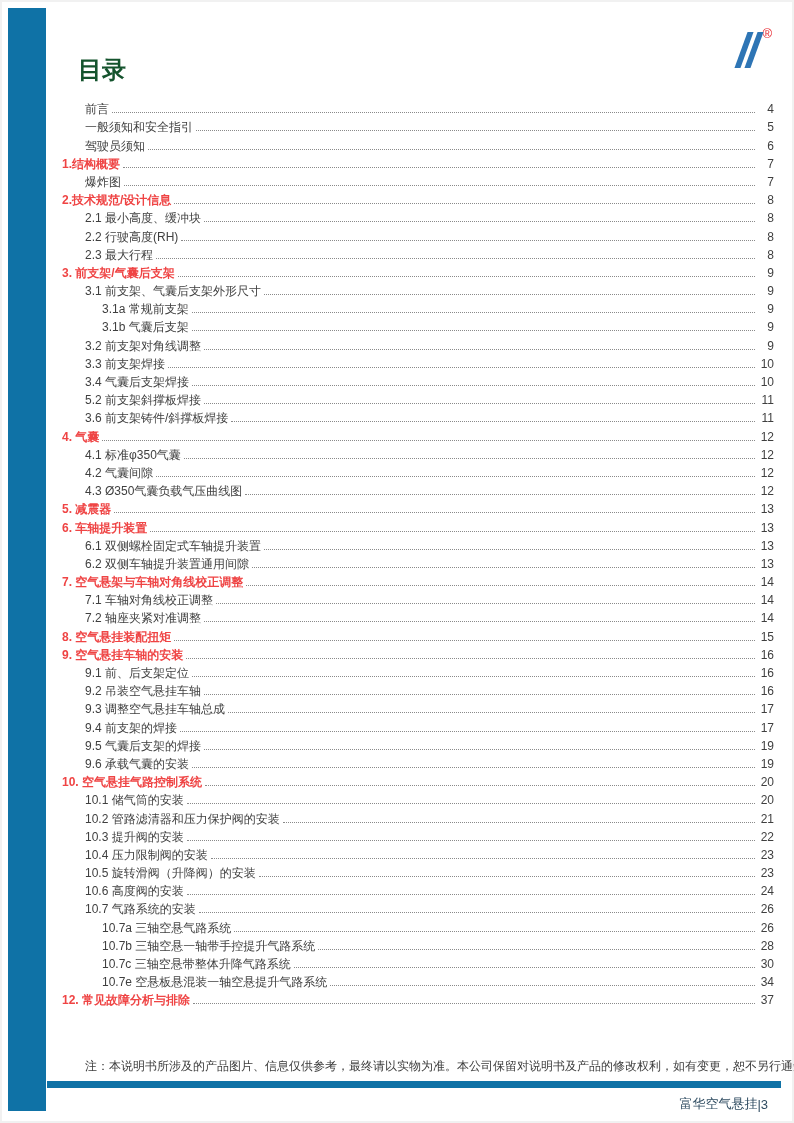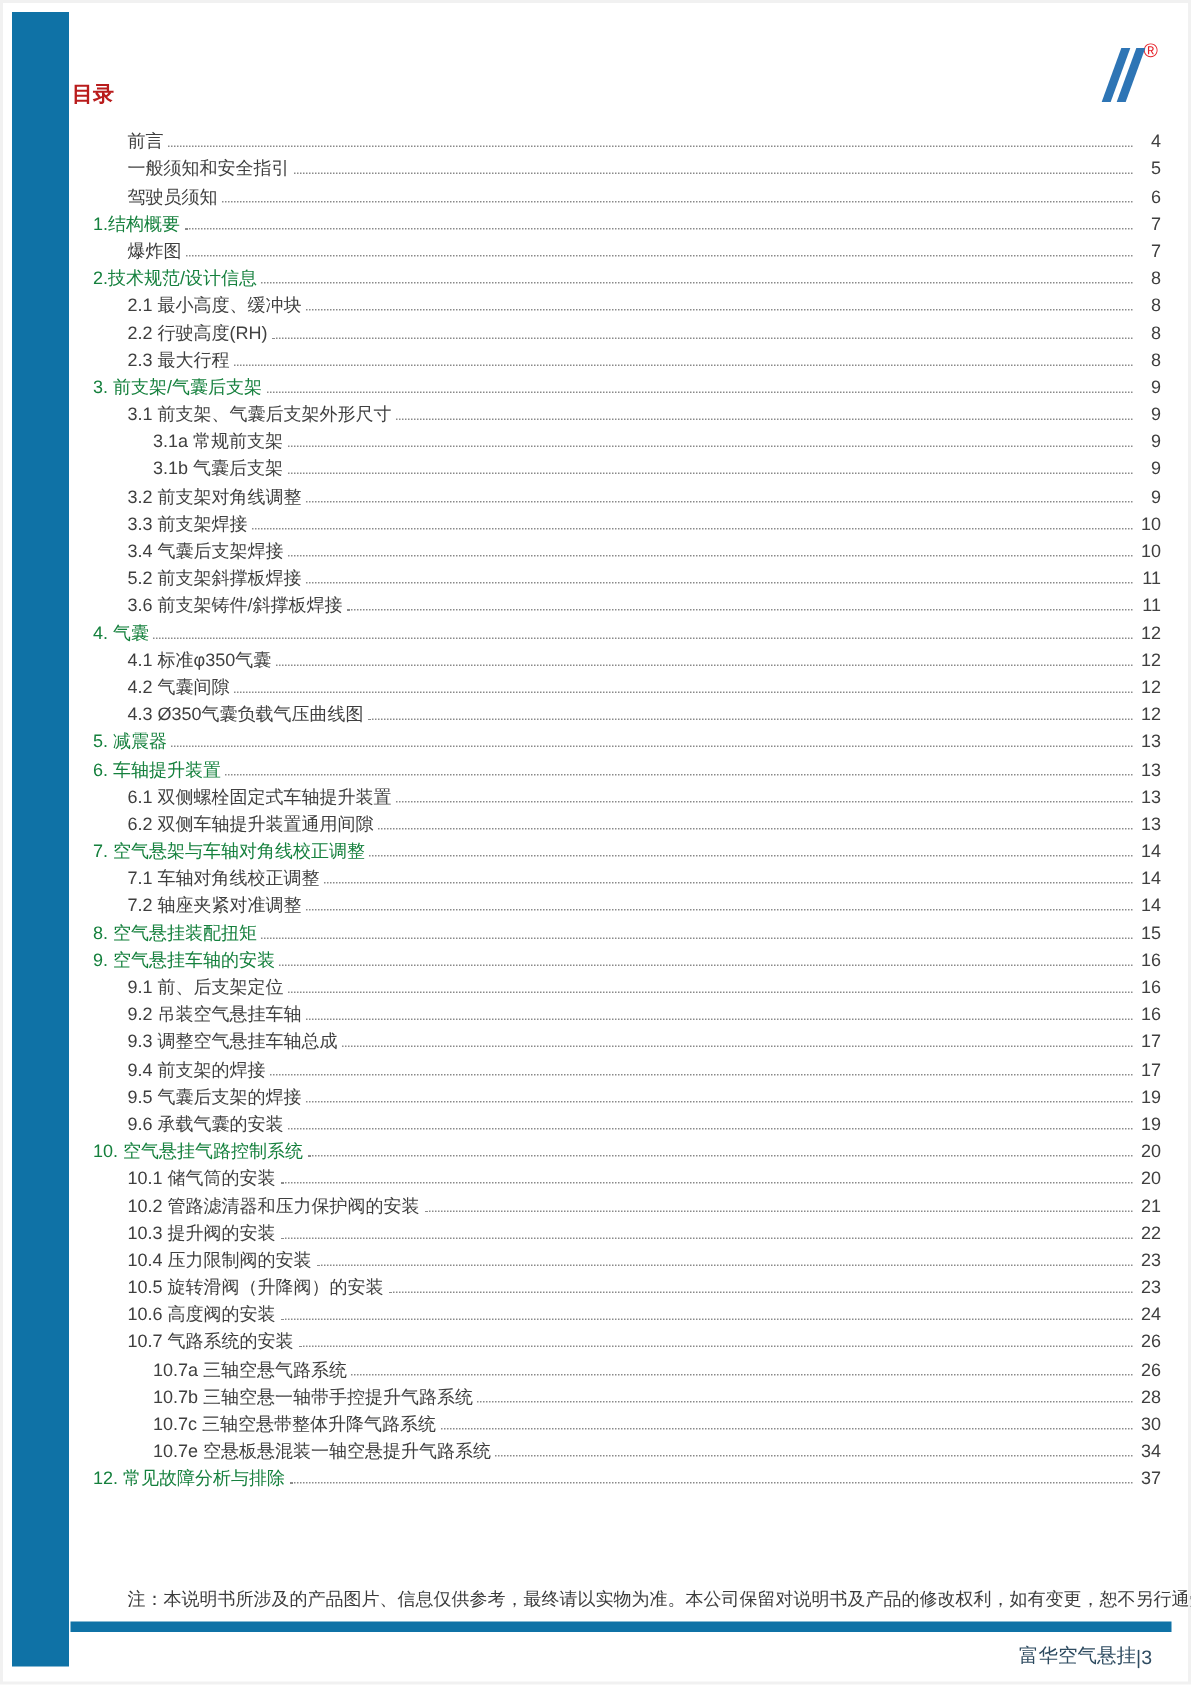--- a/index.html
+++ b/index.html
@@ -29,45 +29,45 @@
   .logo-text {
     font-size:46px; font-weight:bold; font-style:italic;
     color:#e62129; letter-spacing:-2px; line-height:1;
     margin-left:-4px;
   }
   .logo-reg {
     font-size:13px; color:#e62129; align-self:flex-start;
     margin-left:3px; margin-top:2px; font-style:normal;
   }
   .toc-title {
-    position:absolute; left:48px; top:54px;
-    font-size:14px; font-weight:bold; color:#b91c1c;
+    position:absolute; left:78px; top:54px;
+    font-size:24px; font-weight:bold; color:#14532d;
   }
   .toc-list {
-    position:absolute; left:62px; top:84px; width:712px;
+    position:absolute; left:62px; top:99px; width:712px;
   }
   .toc-row {
     display:flex; align-items:flex-end;
     height:18.2px; font-size:12px; color:#3f3f3f;
     white-space:nowrap;
   }
   .toc-row .t { flex:0 0 auto; line-height:16px; }
   .toc-row .leader {
     flex:1 1 auto;
     border-bottom:1.5px dotted #8a8a8a;
     margin:0 3px 4px 3px;
     min-width:10px;
   }
   .toc-row .p {
     flex:0 0 auto; min-width:16px; text-align:right;
     line-height:16px;
   }
   .toc-row.lvl1 { padding-left:23px; }
   .toc-row.lvl2 { padding-left:40px; }
-  .toc-row.bold .t { font-weight:normal; color:#15803d; }
+  .toc-row.bold .t { font-weight:bold; color:#ef4444; }
   .note {
     position:absolute; left:85px; top:1058px; width:680px;
     font-size:12px; color:#3c3c3c; white-space:nowrap;
   }
   .footer-rule {
     position:absolute; left:47px; top:1081px; width:734px; height:7px;
     background:#0f72a6;
   }
   .footer {
     position:absolute; right:26px; top:1095px;

